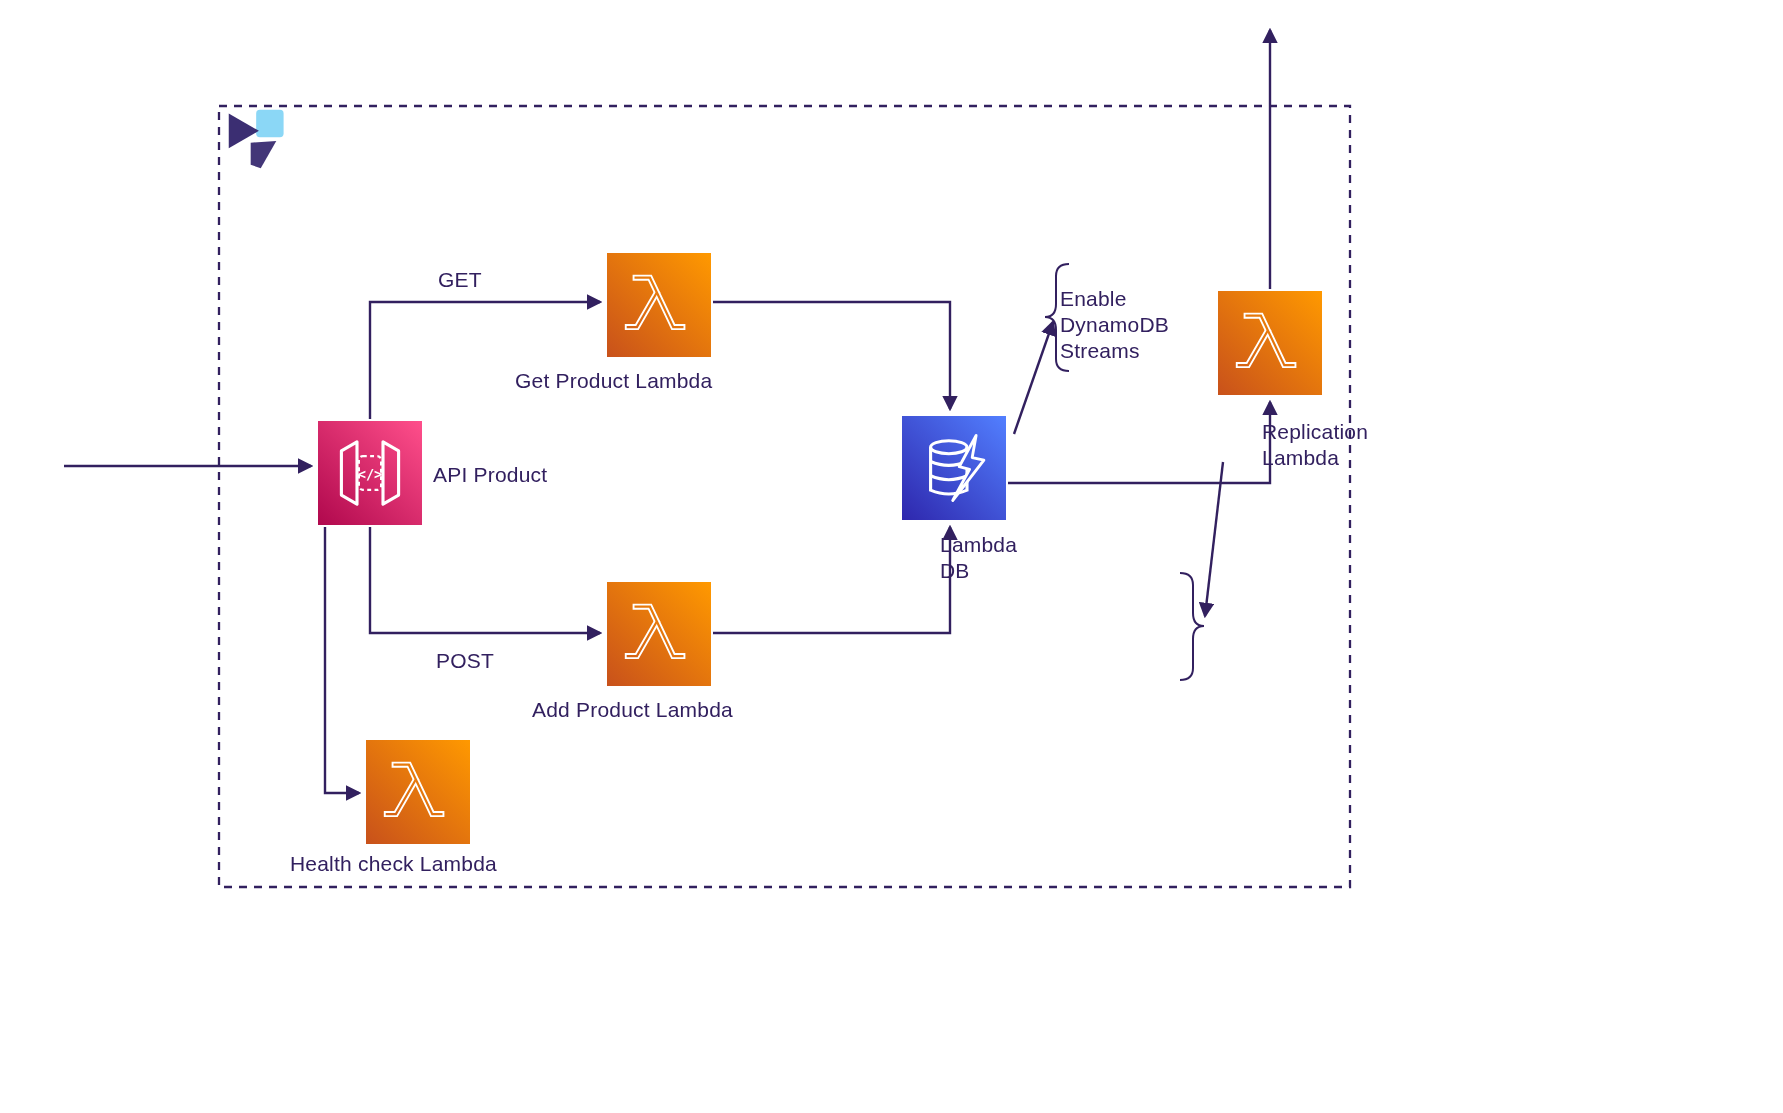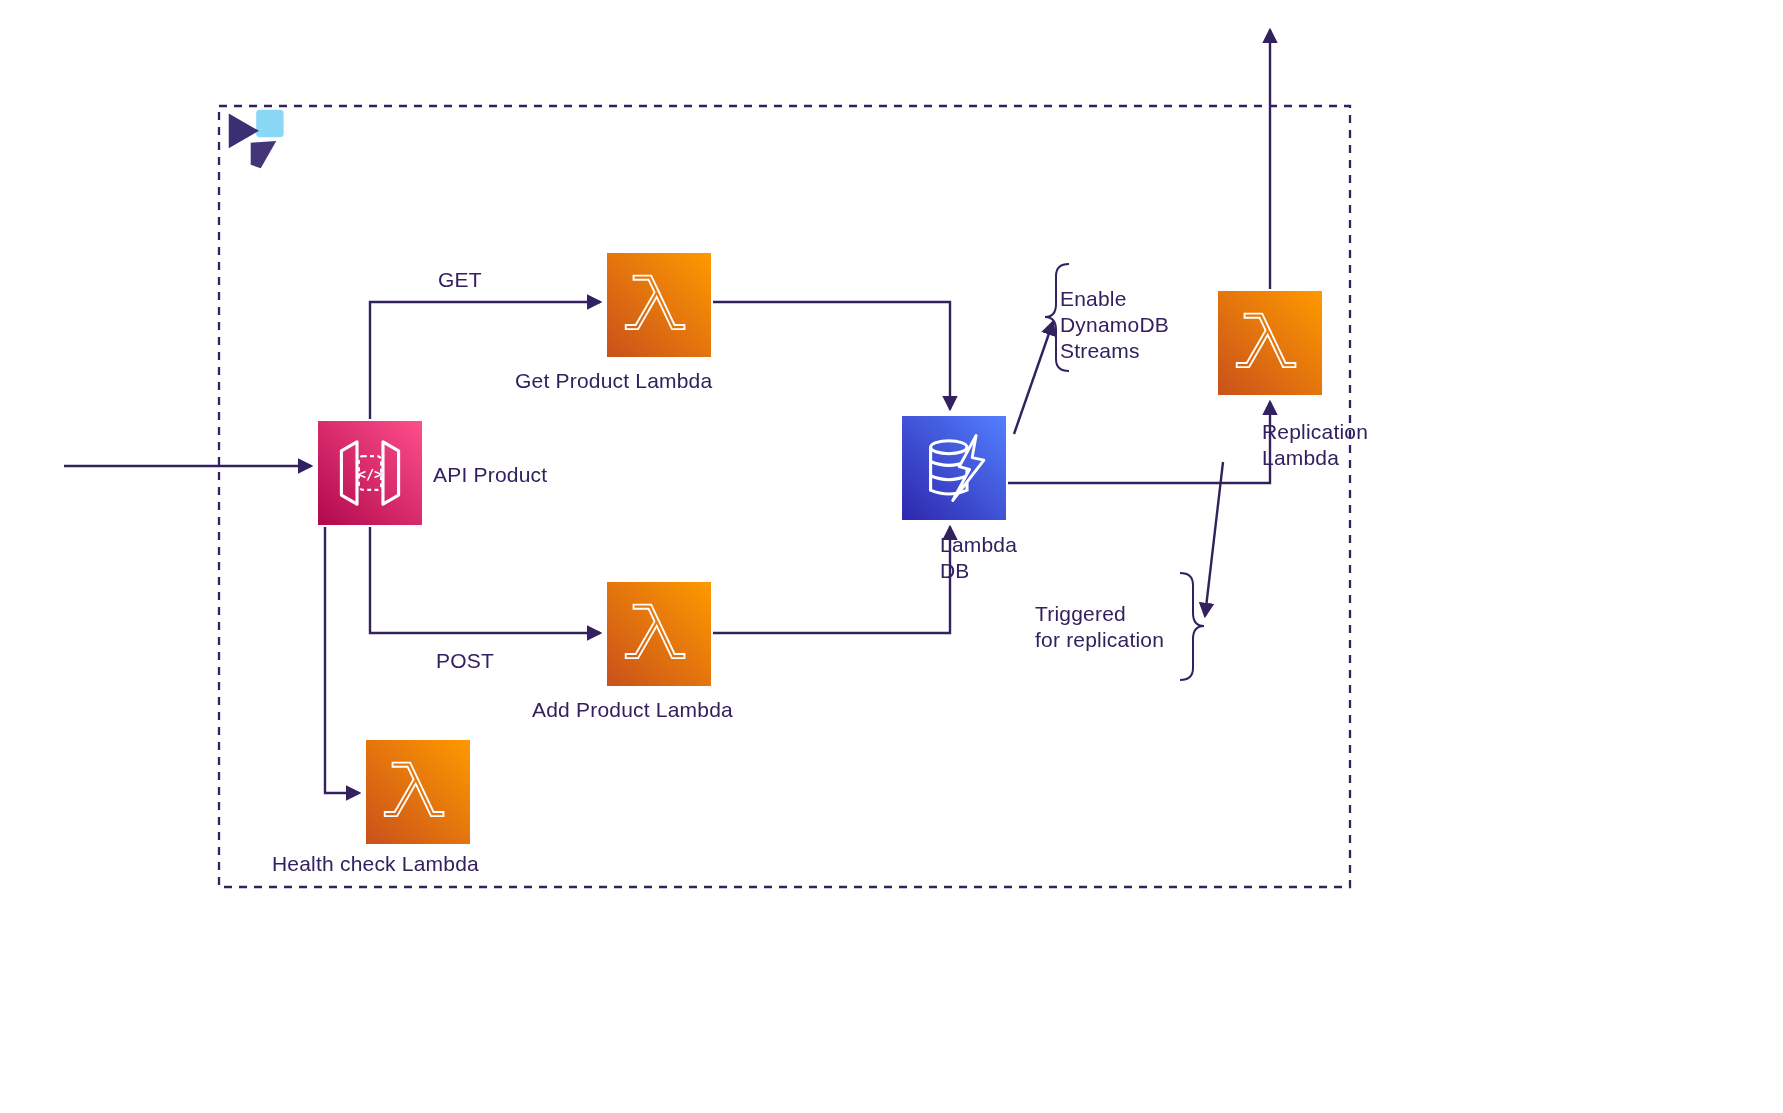--- a/index.html
+++ b/index.html
@@ -118,21 +118,21 @@
       <g fill="none" stroke="#fff" stroke-width="4.6" stroke-linecap="square">
         <polyline points="22,19 33,19 51,57 58,57"></polyline>
         <polyline points="38,31 23,57 16,57"></polyline>
       </g>
       <g fill="none" stroke="url(#gLam)" stroke-width="1.7" stroke-linecap="square">
         <polyline points="22,19 33,19 51,57 58,57"></polyline>
         <polyline points="38,31 23,57 16,57"></polyline>
       </g>
     </svg>
   </div>
-  <div class="lbl center" style="left:272px;top:851px;width:256px">Health check Lambda</div>
+  <div class="lbl center" style="left:290px;top:851px;width:256px">Health check Lambda</div>
 
   <div class="node" style="left:902px;top:416px;width:104px;height:104px">
     <svg viewBox="0 0 80 80">
       <rect width="80" height="80" fill="url(#gDb)"></rect>
       <g fill="none" stroke="#fff" stroke-width="2.4">
         <ellipse cx="36" cy="24" rx="14" ry="5"></ellipse>
         <path d="M22 24 L22 57 Q36 63 50 57 L50 24"></path>
         <path d="M22 35 Q36 41 50 35"></path>
         <path d="M22 46 Q36 52 50 46"></path>
       </g>
@@ -157,16 +157,14 @@
   </div>
   <div class="lbl center" style="left:1262px;top:419px;width:140px">Replication
 Lambda</div>
 
   <div class="lbl nowrap" style="left:438px;top:267px">GET</div>
   <div class="lbl nowrap" style="left:436px;top:648px">POST</div>
 
   <div class="lbl center" style="left:1060px;top:286px;width:122px">Enable
 DynamoDB
 Streams</div>
-  <div class="lbl center" style="left:1035px;top:601px;width:162px">Triggered
-for replication</div>
 
 </div>
 
 </body></html>

